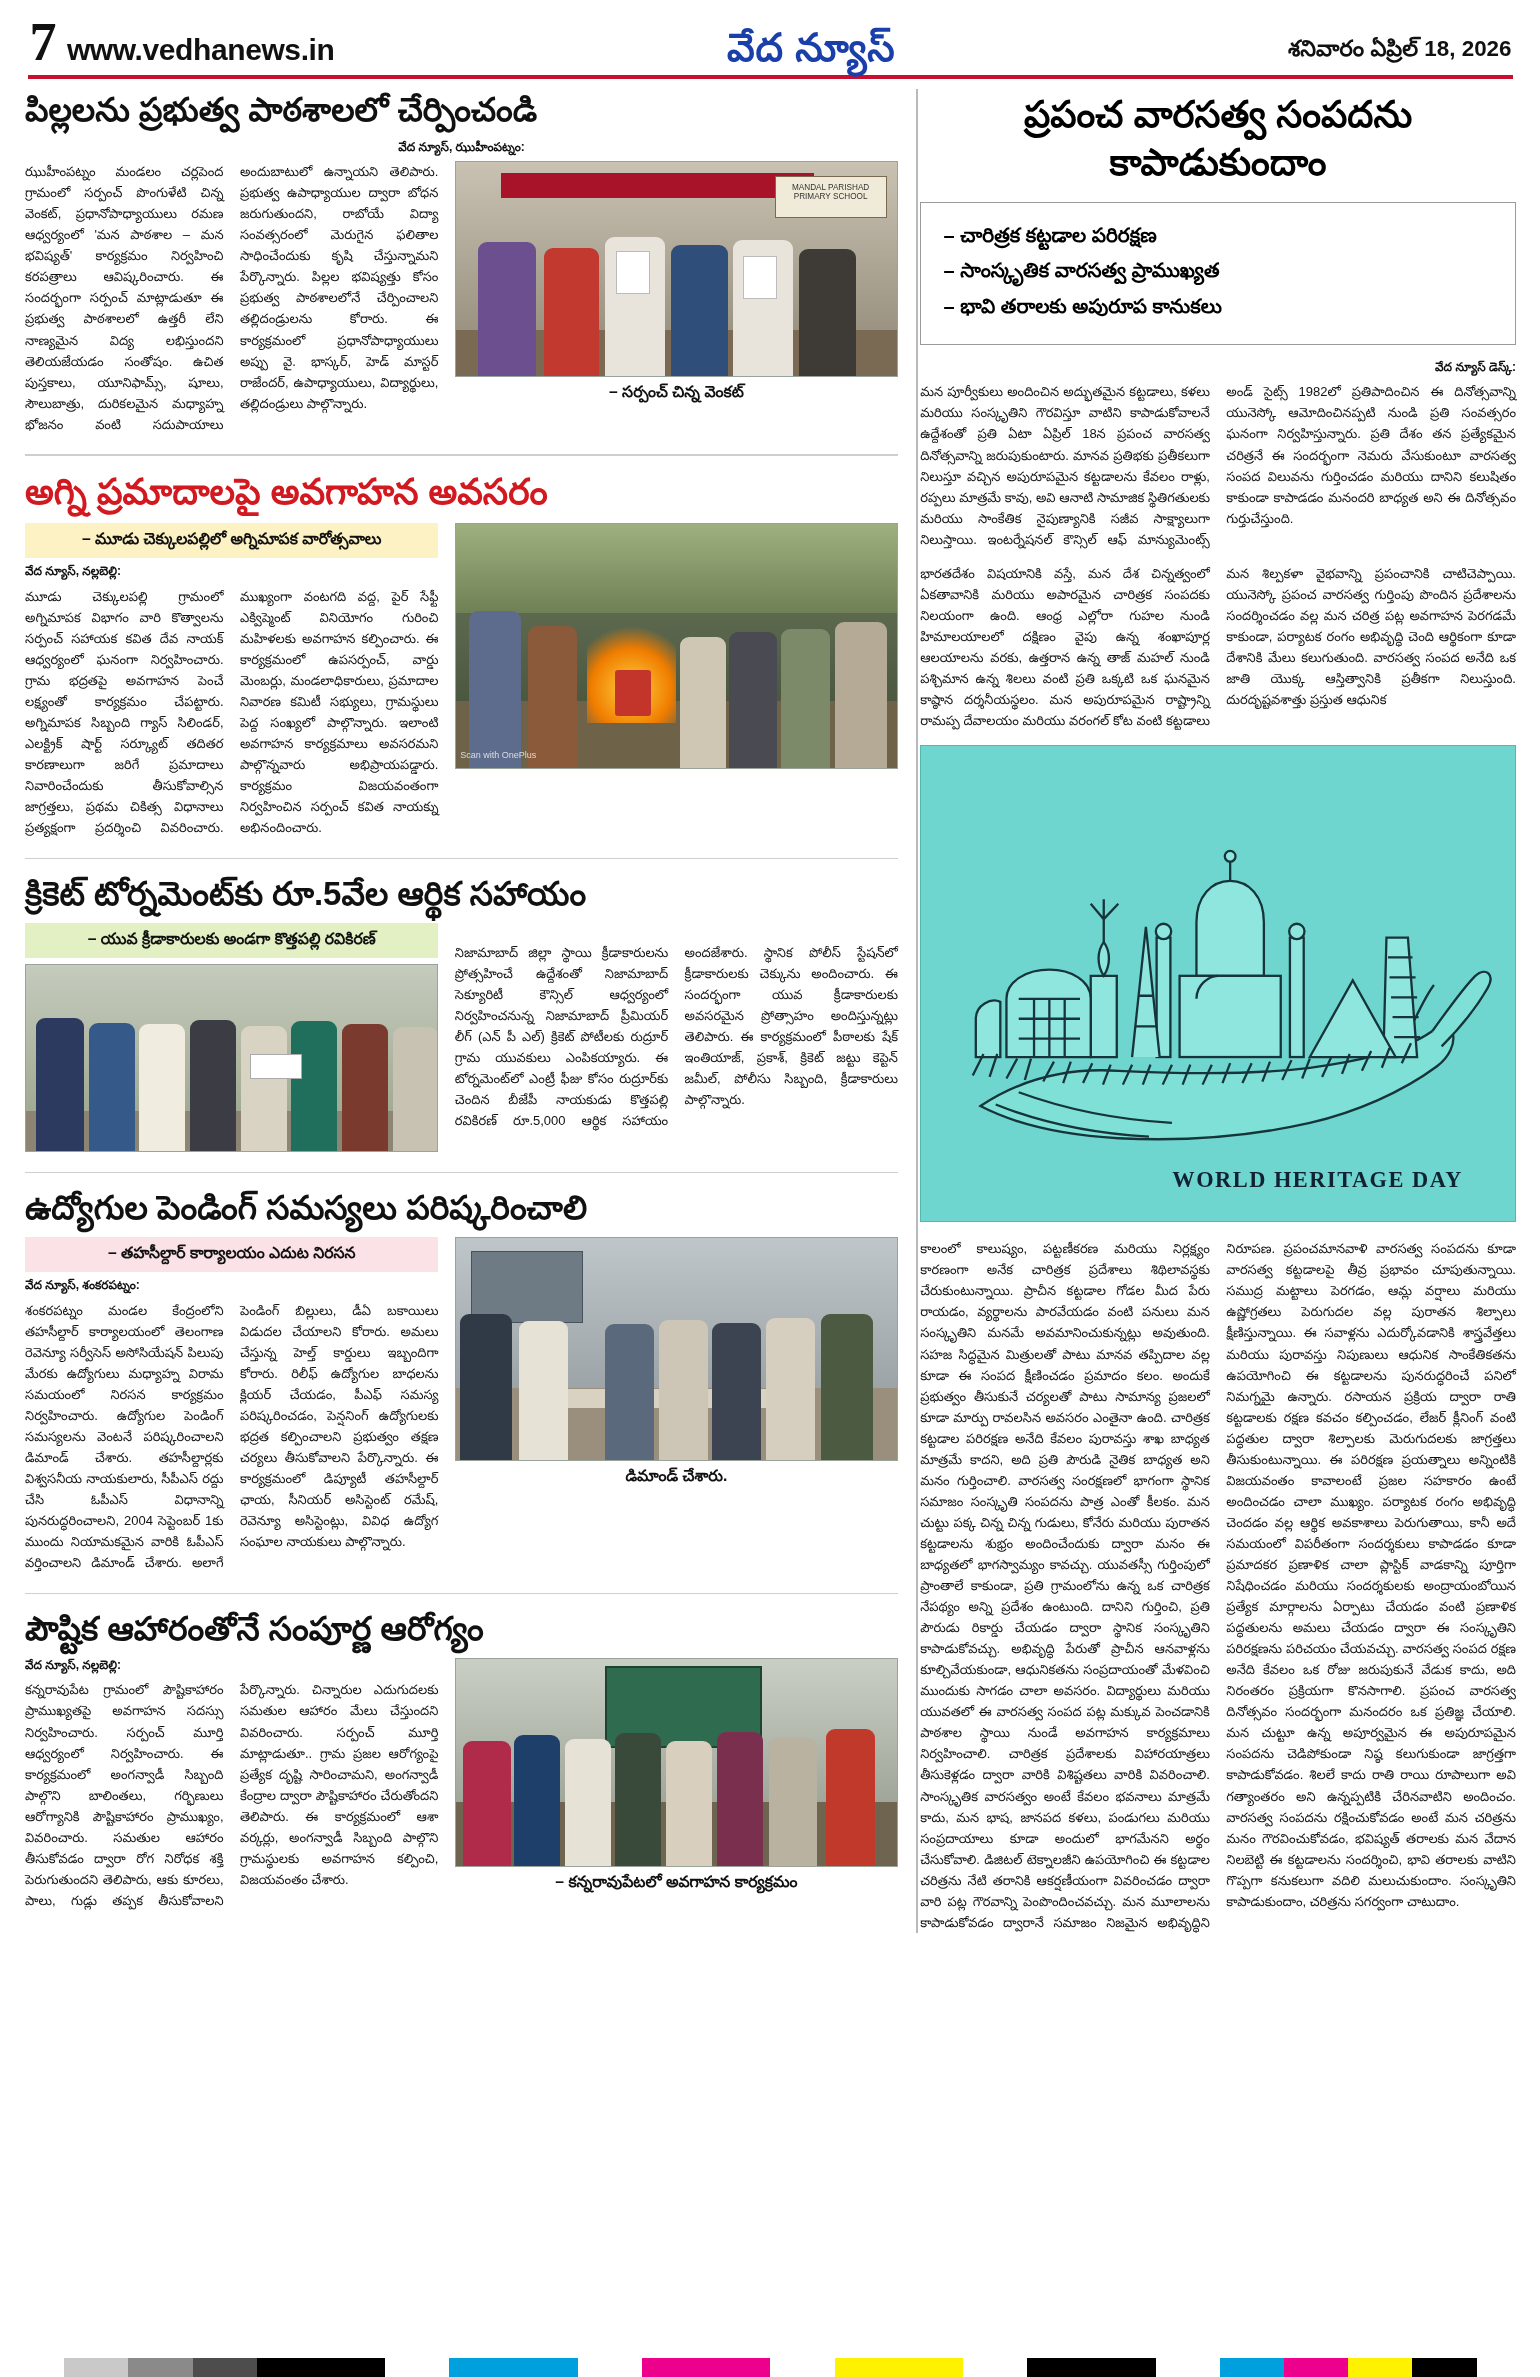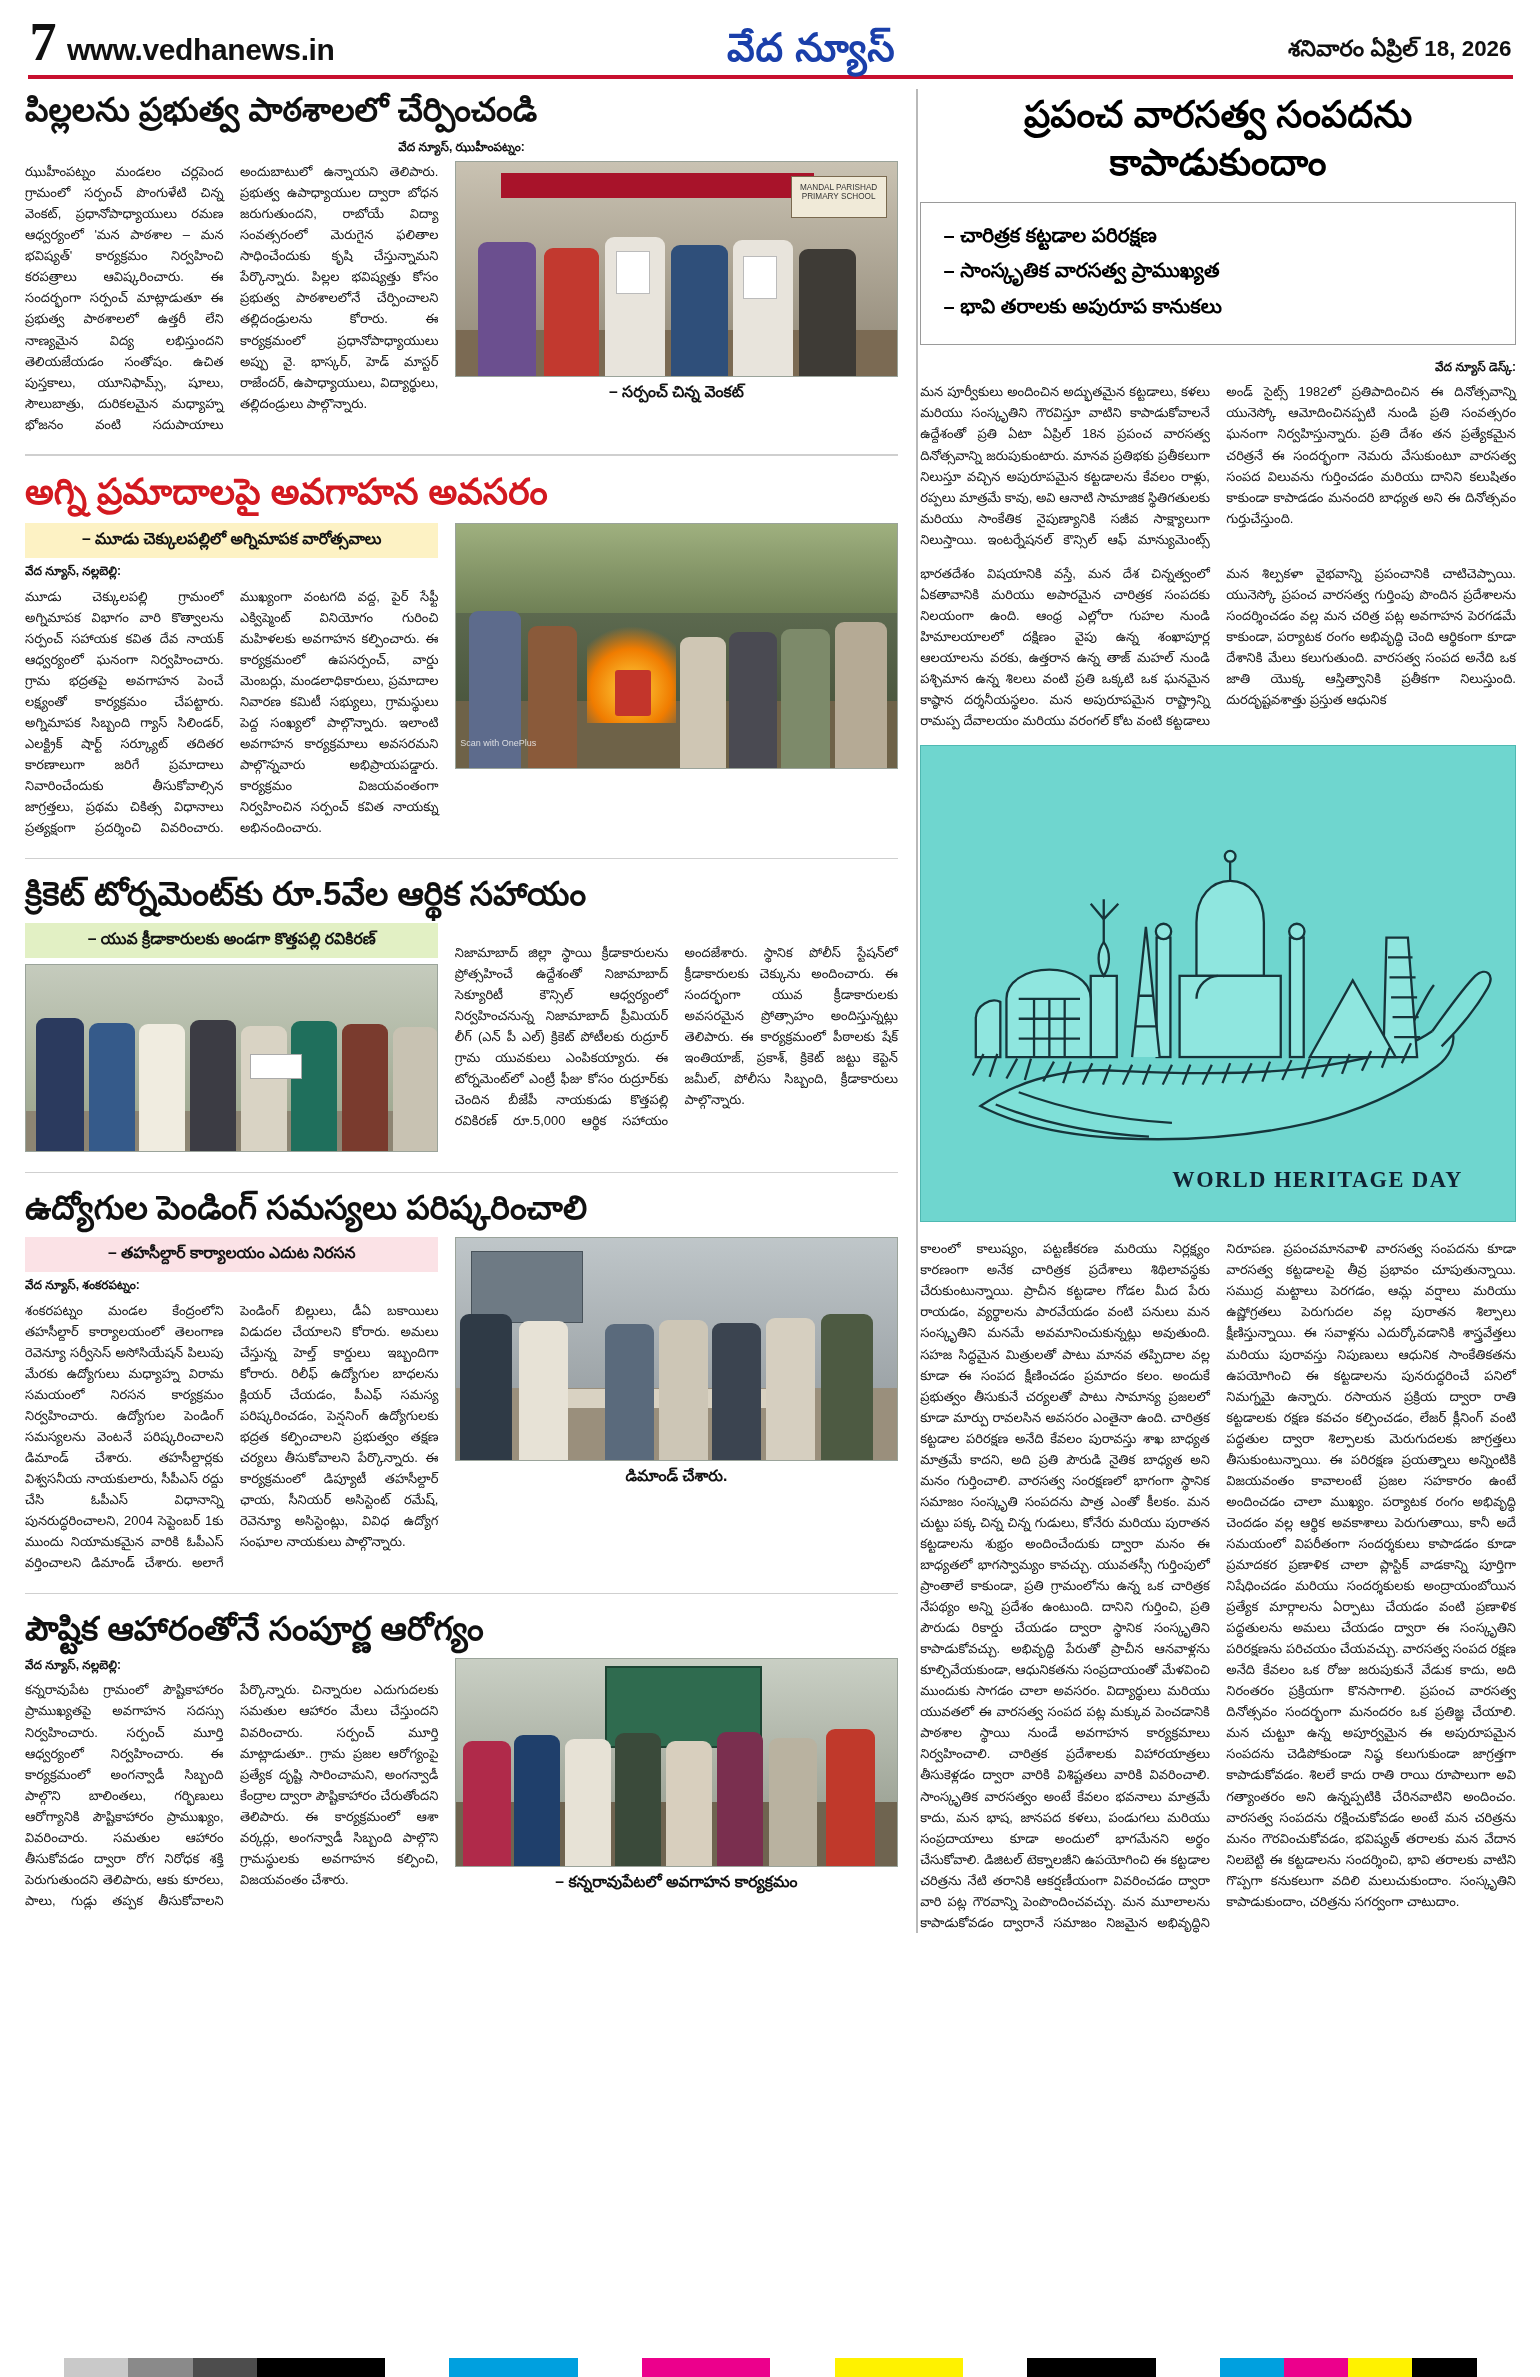--- a/index.html
+++ b/index.html
@@ -183,21 +183,21 @@
   .ph-fig {
     position:absolute;bottom:0;border-radius:9px 9px 0 0;
   }
   .ph-banner{
     position:absolute;background:#a8132a;
   }
   .ph-dark { position:absolute;inset:0;background:linear-gradient(#6d7b5f,#3f4a33); }
   .ph-floor{ position:absolute;left:0;right:0;bottom:0;background:#7b6a53; }
   .ph-fire { position:absolute;background:radial-gradient(circle at 50% 70%, #ffd23f 0%, #f07c00 45%, rgba(240,124,0,0) 70%); }
   .ph-tag {
-    position:absolute;left:4.5px;bottom:20px;
+    position:absolute;left:4.5px;bottom:8px;
     font-size:9px;color:#eee;opacity:.85;text-align:right;
   }
 </style>
 </head>
 <body>
 
 <div class="page">
 
   <div class="masthead">
     <div class="mast-left">
@@ -215,21 +215,21 @@
 
       <div class="article">
         <h2 class="headline">పిల్లలను ప్రభుత్వ పాఠశాలలో చేర్పించండి</h2>
         <div class="byline">వేద న్యూస్, ఝుహీంపట్నం:</div>
         <div class="art-flex">
           <div class="txt cols2" style="width:417px">ఝుహీంపట్నం మండలం చర్లపెంద గ్రామంలో సర్పంచ్ పొంగుళేటి చిన్న వెంకట్, ప్రధానోపాధ్యాయులు రమణ ఆధ్వర్యంలో 'మన పాఠశాల – మన భవిష్యత్' కార్యక్రమం నిర్వహించి కరపత్రాలు ఆవిష్కరించారు. ఈ సందర్భంగా సర్పంచ్ మాట్లాడుతూ ఈ ప్రభుత్వ పాఠశాలలో ఉత్తరీ లేని నాణ్యమైన విద్య లభిస్తుందని తెలియజేయడం సంతోషం. ఉచిత పుస్తకాలు, యూనిఫామ్స్, షూలు, సౌలుబాత్రు, దురికలమైన మధ్యాహ్న భోజనం వంటి సదుపాయాలు అందుబాటులో ఉన్నాయని తెలిపారు. ప్రభుత్వ ఉపాధ్యాయుల ద్వారా బోధన జరుగుతుందని, రాబోయే విద్యా సంవత్సరంలో మెరుగైన ఫలితాల సాధించేందుకు కృషి చేస్తున్నామని పేర్కొన్నారు. పిల్లల భవిష్యత్తు కోసం ప్రభుత్వ పాఠశాలలోనే చేర్పించాలని తల్లిదండ్రులను కోరారు. ఈ కార్యక్రమంలో ప్రధానోపాధ్యాయులు అప్పు వై. భాస్కర్, హెడ్ మాస్టర్ రాజేందర్, ఉపాధ్యాయులు, విద్యార్థులు, తల్లిదండ్రులు పాల్గొన్నారు.</div>
           <div style="width:447px">
             <div class="photo" style="height:216px">
               <div class="ph-room"></div>
               <div class="ph-banner" style="left:45px;top:10.4px;width:313px;height:25px;"></div>
-              <div style="position:absolute;right:10.4px;top:13.4px;width:96px;height:42px;background:#f0ead8;border:1.5px solid #7a6a4f;font-size:8.2px;text-align:center;padding-top:6px;line-height:1.2;color:#333;">MANDAL PARISHAD PRIMARY SCHOOL</div>
+              <div style="position:absolute;right:10.4px;top:13.4px;width:112px;height:42px;background:#f0ead8;border:1.5px solid #7a6a4f;font-size:8.2px;text-align:center;padding-top:6px;line-height:1.2;color:#333;">MANDAL PARISHAD PRIMARY SCHOOL</div>
               <div class="ph-floor" style="height:46px"></div>
               <div class="ph-fig" style="left:22.4px;width:58px;height:134px;background:#6b4f8f;"></div>
               <div class="ph-fig" style="left:88px;width:55px;height:128px;background:#c2392f;"></div>
               <div class="ph-fig" style="left:149px;width:60px;height:139px;background:#e8e4dc;"></div>
               <div class="ph-fig" style="left:215px;width:57px;height:131px;background:#2f4f7a;"></div>
               <div class="ph-fig" style="left:277px;width:60px;height:136px;background:#e8e4dc;"></div>
               <div class="ph-fig" style="left:343px;width:57px;height:127px;background:#3e3b36;"></div>
               <div style="position:absolute;left:160px;top:89px;width:34px;height:43px;background:#fff;border:0.7px solid #bbb;"></div>
               <div style="position:absolute;left:287px;top:94px;width:34px;height:43px;background:#fff;border:0.7px solid #bbb;"></div>
             </div>

